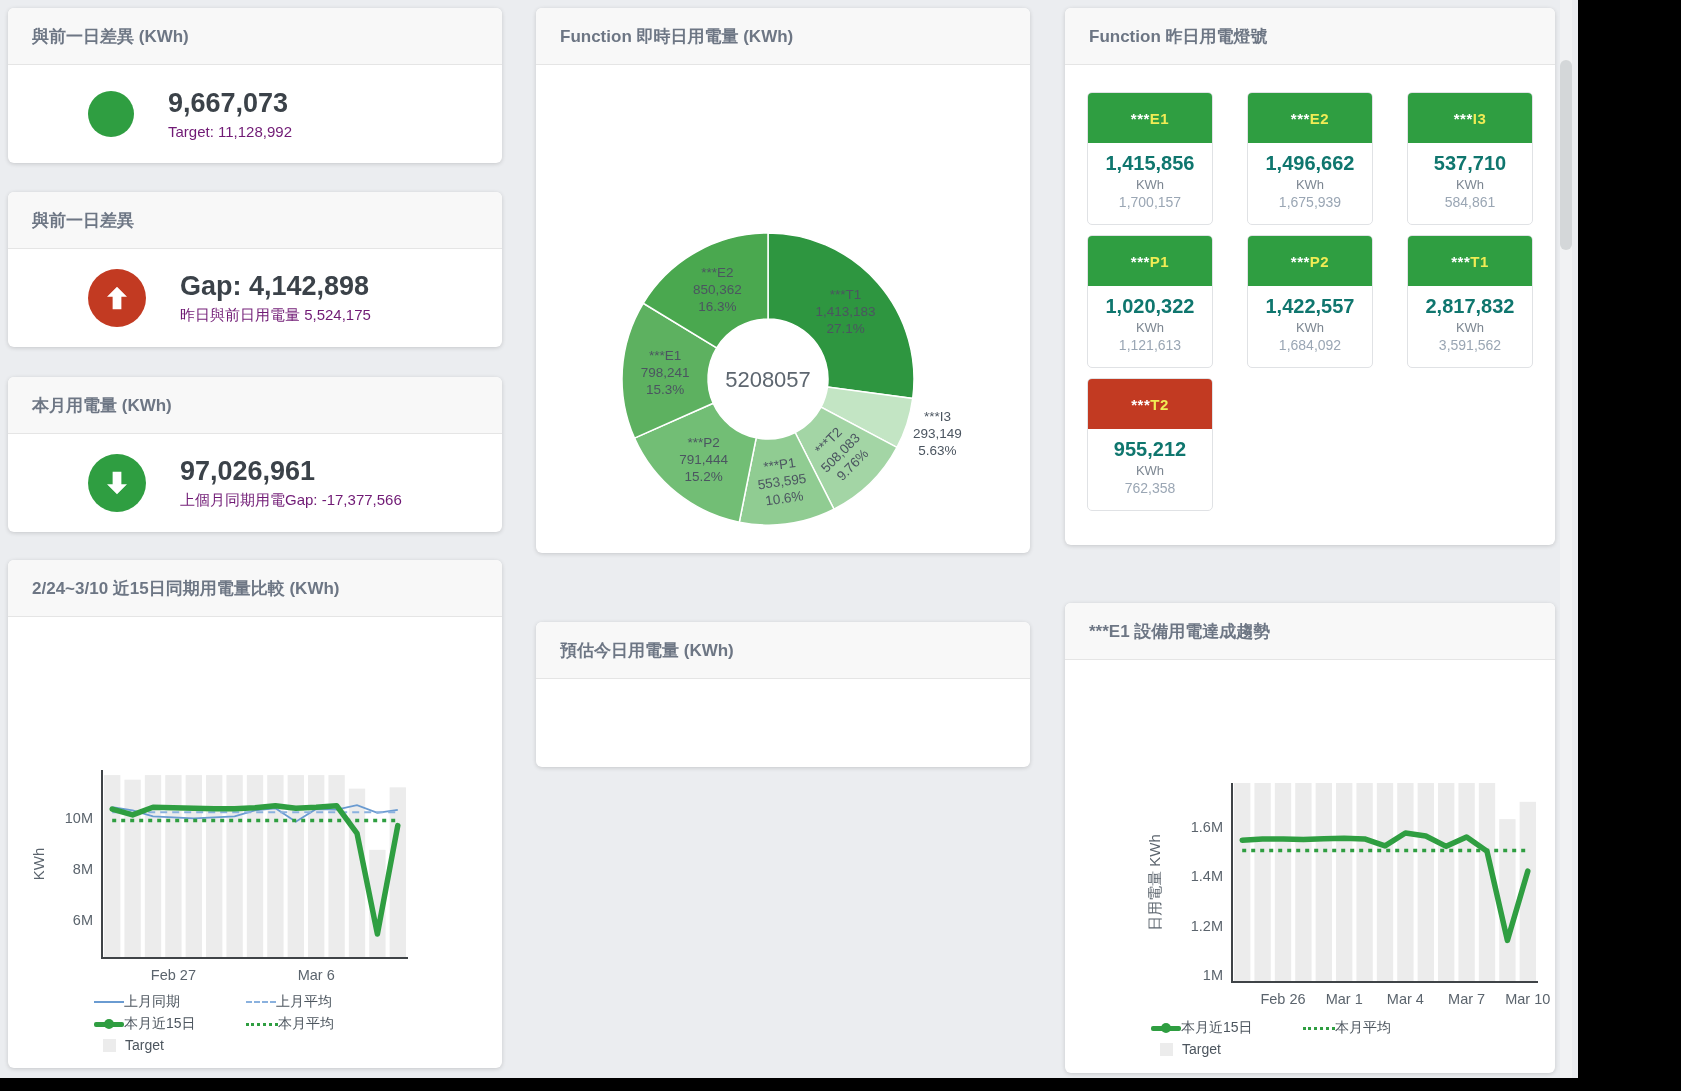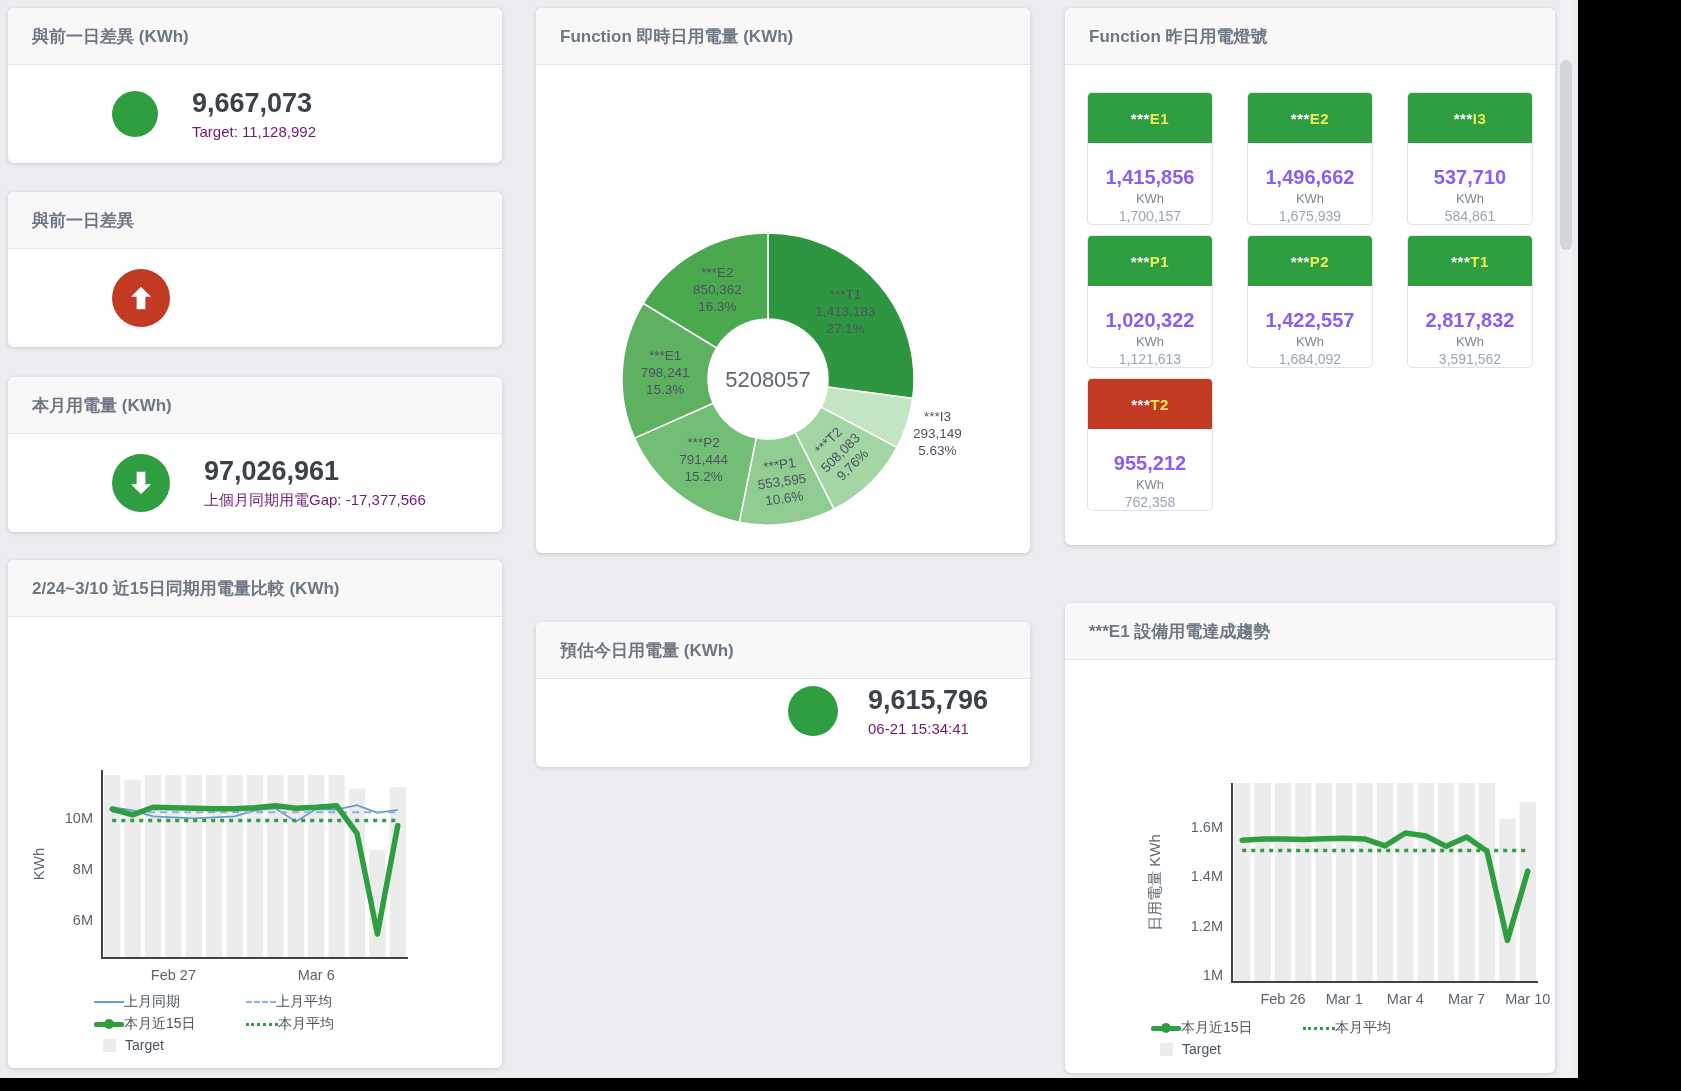--- a/index.html
+++ b/index.html
@@ -12,21 +12,21 @@
 
   .col{position:absolute;top:8px;}
   .col-left{left:8px;width:494px;}
   .col-mid{left:536px;width:494px;}
   .col-right{left:1065px;width:490px;}
 
   .card{background:#fff;border-radius:6px;box-shadow:0 1px 4px rgba(0,0,0,.16);overflow:hidden;}
   .card-header{height:56px;background:#f8f8f8;border-bottom:1px solid #e5e5e5;display:flex;
                align-items:center;padding:0 24px;color:#6d7684;font-weight:bold;font-size:17px;}
   .stat-card{height:155px;}
-  .stat-body{height:98px;display:flex;align-items:center;gap:34px;padding-left:104px;}
+  .stat-body{height:98px;display:flex;align-items:center;gap:34px;padding-left:80px;}
   .circle{border-radius:50%;display:flex;align-items:center;justify-content:center;flex:none;}
   .c-green{background:#2f9e41;}
   .c-red{background:#c23a22;}
   .stat-value{font-size:27px;font-weight:bold;color:#3b4249;line-height:1.15;}
   .stat-sub{font-size:15px;color:#701a75;margin-top:4px;}
 
   .chart-card-left{margin-top:28px;height:508px;}
   .chart-card-right{margin-top:58px;height:470px;}
   .donut-card{height:545px;}
   .estimate-card{margin-top:69px;height:145px;}
@@ -35,21 +35,21 @@
   .lights-card{height:537px;}
   .tiles{padding:27px 22px 0;display:grid;grid-template-columns:repeat(3,126px);
          column-gap:34px;row-gap:10px;grid-auto-rows:133px;}
   .tile{border:1px solid #e0e2e5;border-radius:5px;background:#fff;text-align:center;overflow:hidden;}
   .tile-head{height:50px;display:flex;align-items:center;justify-content:center;
              font-size:15px;font-weight:bold;letter-spacing:.5px;}
   .tile-head.green{background:#2f9e41;}
   .tile-head.red{background:#c23a22;}
   .tile-stars{color:#ffffff;}
   .tile-code{color:#f0ec55;}
-  .tile-value{font-size:20px;font-weight:bold;color:#8b5cf6;margin-top:23px;}
+  .tile-value{font-size:20px;font-weight:bold;color:#0f766e;margin-top:9px;}
   .tile-unit{font-size:13px;color:#7d8792;margin-top:2px;}
   .tile-sub{font-size:14px;color:#9aa6b4;margin-top:2px;}
 
   .legend{margin-top:2px;}
   .legend-row{display:flex;align-items:center;margin:4px 0;padding-left:86px;}
   .legend-item{display:flex;align-items:center;gap:0;width:152px;
                font-size:14px;color:#4c555e;cursor:pointer;}
   .legend-item .sw{flex:none;}
   svg{display:block;}
 </style>
@@ -71,20 +71,24 @@
       </div>
     </div>
 
     <div class="card stat-card" style="margin-top:29px;">
       <div class="card-header">與前一日差異</div>
       <div class="stat-body">
         <div class="circle c-red" style="width:58px;height:58px;">
           <svg width="30" height="30" viewBox="0 0 24 24">
               <path d="M12 3 L20 11 H15.5 V21 H8.5 V11 H4 Z" fill="#ffffff"></path>
             </svg>
+        </div>
+        <div>
+          <div class="stat-value">Gap: 4,142,898</div>
+          <div class="stat-sub">昨日與前日用電量 5,524,175</div>
         </div>
       </div>
     </div>
 
     <div class="card stat-card" style="margin-top:30px;">
       <div class="card-header">本月用電量 (KWh)</div>
       <div class="stat-body">
         <div class="circle c-green" style="width:58px;height:58px;">
           <svg width="30" height="30" viewBox="0 0 24 24">
               <path d="M12 21 L4 13 H8.5 V3 H15.5 V13 H20 Z" fill="#ffffff"></path>
@@ -178,27 +182,20 @@
           <path d="M98.50372400040223 373.11636232245024 A146 146 0 0 1 107.18998061973224 238.2473824723054 L180.70821121358858 282.8687873173858 A60 60 0 0 0 177.13851671249407 338.2943954749795 Z" fill="#5db160" stroke="#ffffff" stroke-width="1.5"></path>
           <text x="129.21296089315496" y="307.37998552509845" text-anchor="middle" fill="#4b5560" font-size="13.5" font-family="&quot;Liberation Sans&quot;,sans-serif"><tspan x="129.21296089315496" dy="-12">***E1</tspan><tspan x="129.21296089315496" dy="17">798,241</tspan><tspan x="129.21296089315496" dy="17">15.3%</tspan></text>
           <path d="M107.18998061973224 238.2473824723054 A146 146 0 0 1 231.99999999999997 168 L231.99999999999997 254 A60 60 0 0 0 180.70821121358858 282.8687873173858 Z" fill="#4aa84f" stroke="#ffffff" stroke-width="1.5"></path>
           <text x="181.48028729214155" y="224.24055131678085" text-anchor="middle" fill="#4b5560" font-size="13.5" font-family="&quot;Liberation Sans&quot;,sans-serif"><tspan x="181.48028729214155" dy="-12">***E2</tspan><tspan x="181.48028729214155" dy="17">850,362</tspan><tspan x="181.48028729214155" dy="17">16.3%</tspan></text>
           <text x="232" y="322" text-anchor="middle" fill="#5d666f" font-size="22" font-family="&quot;Liberation Sans&quot;,sans-serif">5208057</text>
         </svg>
     </div>
 
     <div class="card estimate-card">
       <div class="card-header">預估今日用電量 (KWh)</div>
-      <div class="estimate-body">
-        <div class="circle c-green" style="width:50px;height:50px;"></div>
-        <div>
-          <div class="stat-value">9,615,796</div>
-          <div class="stat-sub">06-21 15:34:41</div>
-        </div>
-      </div>
     </div>
   </div>
 
   <div class="col col-right">
 
     <div class="card lights-card">
       <div class="card-header">Function 昨日用電燈號</div>
       <div class="tiles" id="tiles">
           <div class="tile">
             <div class="tile-head green">

